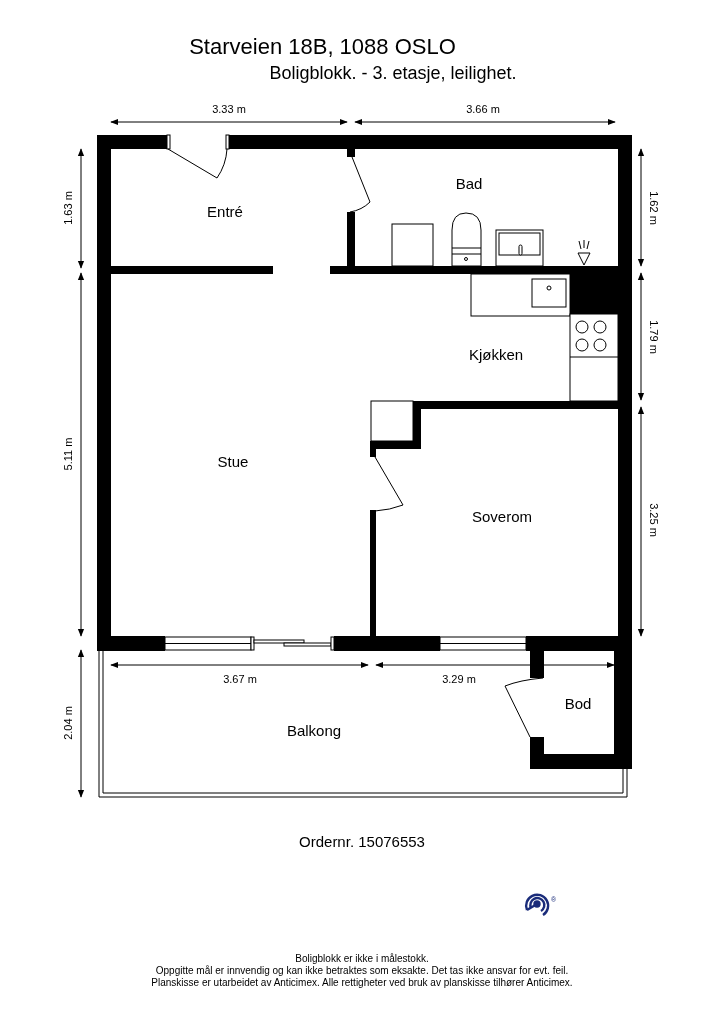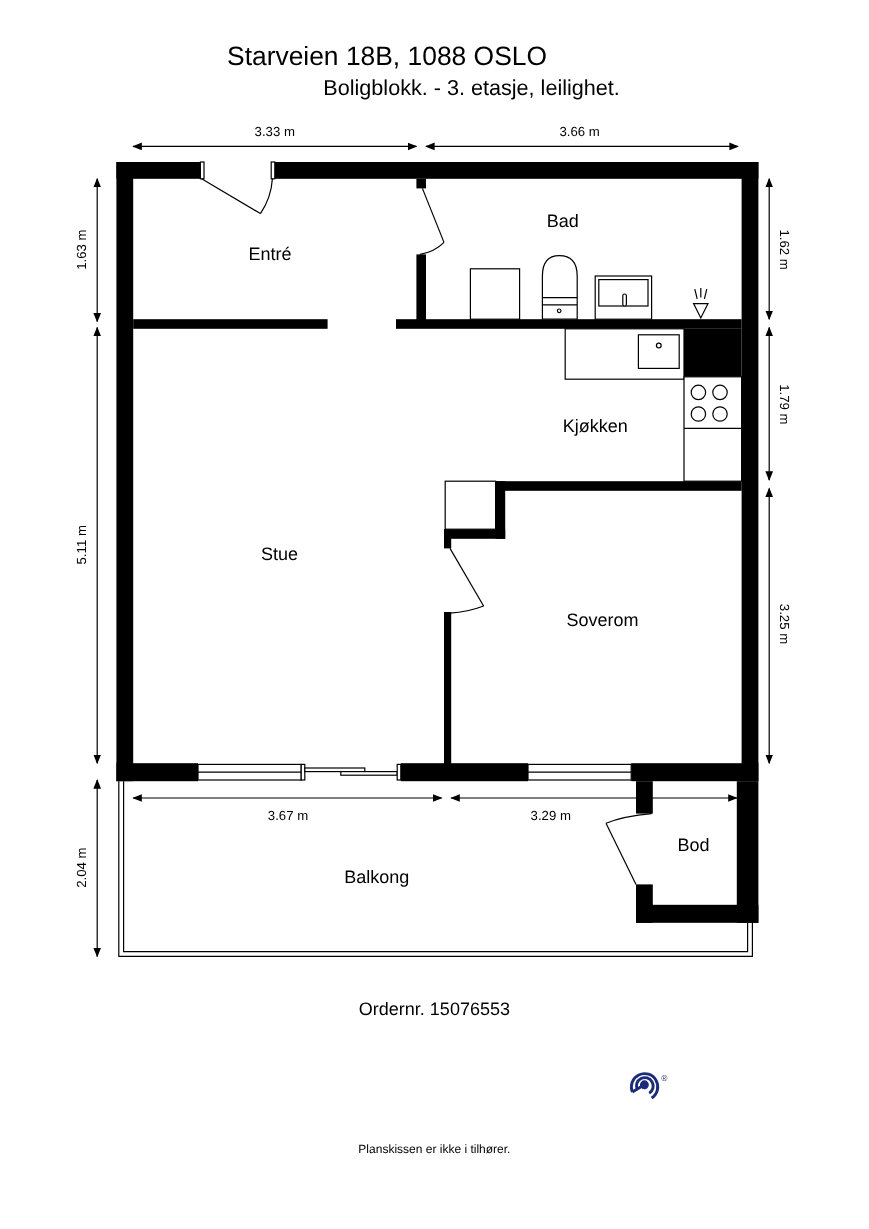--- a/index.html
+++ b/index.html
@@ -190,14 +190,16 @@
       <path d="M4,20 A11,11 0 1 1 20,25"></path>
       <path d="M8,18 A7,7 0 1 1 18,21"></path>
       <circle cx="14" cy="14" r="2.5" fill="#1a2c7a"></circle>
       <path d="M4,20 L14,14"></path>
     </g>
   </svg>
   <span class="logo-reg">®</span>
 </div>
 
 <div class="footer">
-  <div>Planskissen er ikke i tilhører.</div>
+  <div>Boligblokk er ikke i målestokk.</div>
+  <div>Oppgitte mål er innvendig og kan ikke betraktes som eksakte. Det tas ikke ansvar for evt. feil.</div>
+  <div>Planskisse er utarbeidet av Anticimex. Alle rettigheter ved bruk av planskisse tilhører Anticimex.</div>
 </div>
 
 </body></html>

